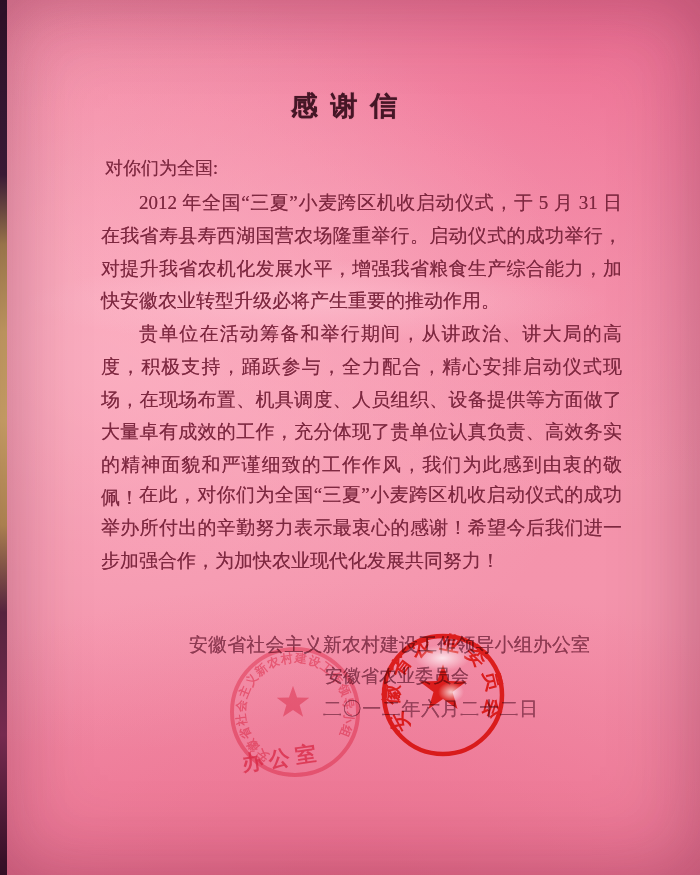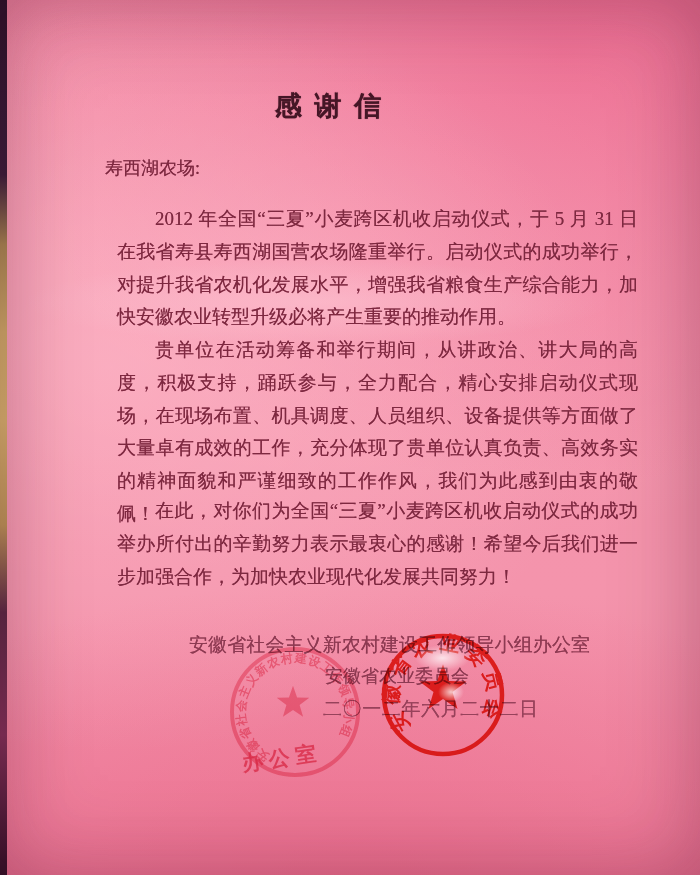--- a/index.html
+++ b/index.html
@@ -14,23 +14,23 @@
     background:
       radial-gradient(420px 60px at 310px 302px, rgba(255,205,218,.45), rgba(255,205,218,0) 70%),
       radial-gradient(900px 700px at 15% 42%, rgba(255,190,205,.50), rgba(255,190,205,0) 55%),
       radial-gradient(1000px 520px at 45% 30%, rgba(255,186,202,.40), rgba(255,186,202,0) 60%),
       radial-gradient(1200px 900px at 80% 6%, #ed6d92 0%, rgba(237,109,146,0) 48%),
       radial-gradient(1100px 600px at 50% 104%, rgba(232,98,130,.55), rgba(232,98,130,0) 55%),
       linear-gradient(180deg,#f28ca6 0%,#f493ab 32%,#f494ac 68%,#ef7f9d 100%);
     box-shadow:inset 0 0 60px rgba(170,40,80,.18);}
   .txt{position:absolute;color:#7e2840;text-shadow:0 0 .6px rgba(126,40,64,.75);}
   .title{top:88px;left:0;width:645px;text-align:center;font-size:27px;font-weight:bold;
-         letter-spacing:3px;color:#451626;text-shadow:0 0 .8px rgba(69,22,38,.9);}
+         letter-spacing:3px;color:#451626;text-shadow:0 0 .8px rgba(69,22,38,.9);padding-left:16px;}
   .salutation{top:156px;left:98px;font-size:18px;}
-  .para{margin:17px;left:93px;width:521px;font-size:19px;line-height:32.8px;
+  .para{margin:1px;left:93px;width:521px;font-size:19px;line-height:32.8px;
         text-align:justify;text-indent:2em;}
   .p1{top:186px;}
   .p2{top:317px;}
   .p3{top:478px;}
   .sig1{top:632px;left:182px;font-size:19px;letter-spacing:.1px;color:#8d3a52;}
   .sig2{top:664px;left:318px;font-size:18px;letter-spacing:0px;color:#8d3a52;}
   .date{top:696px;left:293px;font-size:19px;letter-spacing:.6px;color:#97425b;margin-left:23px;}
   .seal{position:absolute;mix-blend-mode:multiply;}
   .seal-right{left:373px;top:625px;}
   .seal-left{left:220px;top:637px;}
@@ -42,21 +42,21 @@
     box-shadow:inset 0 0 90px rgba(60,10,35,.25);}
 </style>
 </head>
 <body>
 
 <div class="photo">
   <div class="edge-strip"></div>
 
   <div class="paper">
     <div class="txt title">感 谢 信</div>
-    <div class="txt salutation">寿西湖农场:</div>
+    <div class="txt salutation">对你们为全国:</div>
     <p class="txt para p1">2012 年全国“三夏”小麦跨区机收启动仪式，于 5 月 31 日在我省寿县寿西湖国营农场隆重举行。启动仪式的成功举行，对提升我省农机化发展水平，增强我省粮食生产综合能力，加快安徽农业转型升级必将产生重要的推动作用。</p>
     <p class="txt para p3">在此，对你们为全国“三夏”小麦跨区机收启动仪式的成功举办所付出的辛勤努力表示最衷心的感谢！希望今后我们进一步加强合作，为加快农业现代化发展共同努力！</p>
     <p class="txt para p2">贵单位在活动筹备和举行期间，从讲政治、讲大局的高度，积极支持，踊跃参与，全力配合，精心安排启动仪式现场，在现场布置、机具调度、人员组织、设备提供等方面做了大量卓有成效的工作，充分体现了贵单位认真负责、高效务实的精神面貌和严谨细致的工作作风，我们为此感到由衷的敬佩！</p>
     <div class="txt sig1">安徽省社会主义新农村建设工作领导小组办公室</div>
     <div class="txt sig2">安徽省农业委员会</div>
     <div class="txt date">二〇一二年六月二十二日</div>
   </div>
 
   <svg class="seal seal-left" width="150" height="150" viewBox="0 0 150 150">
     <circle cx="75" cy="75" r="63" fill="none" stroke="rgba(236,100,130,0.55)" stroke-width="4"></circle>

